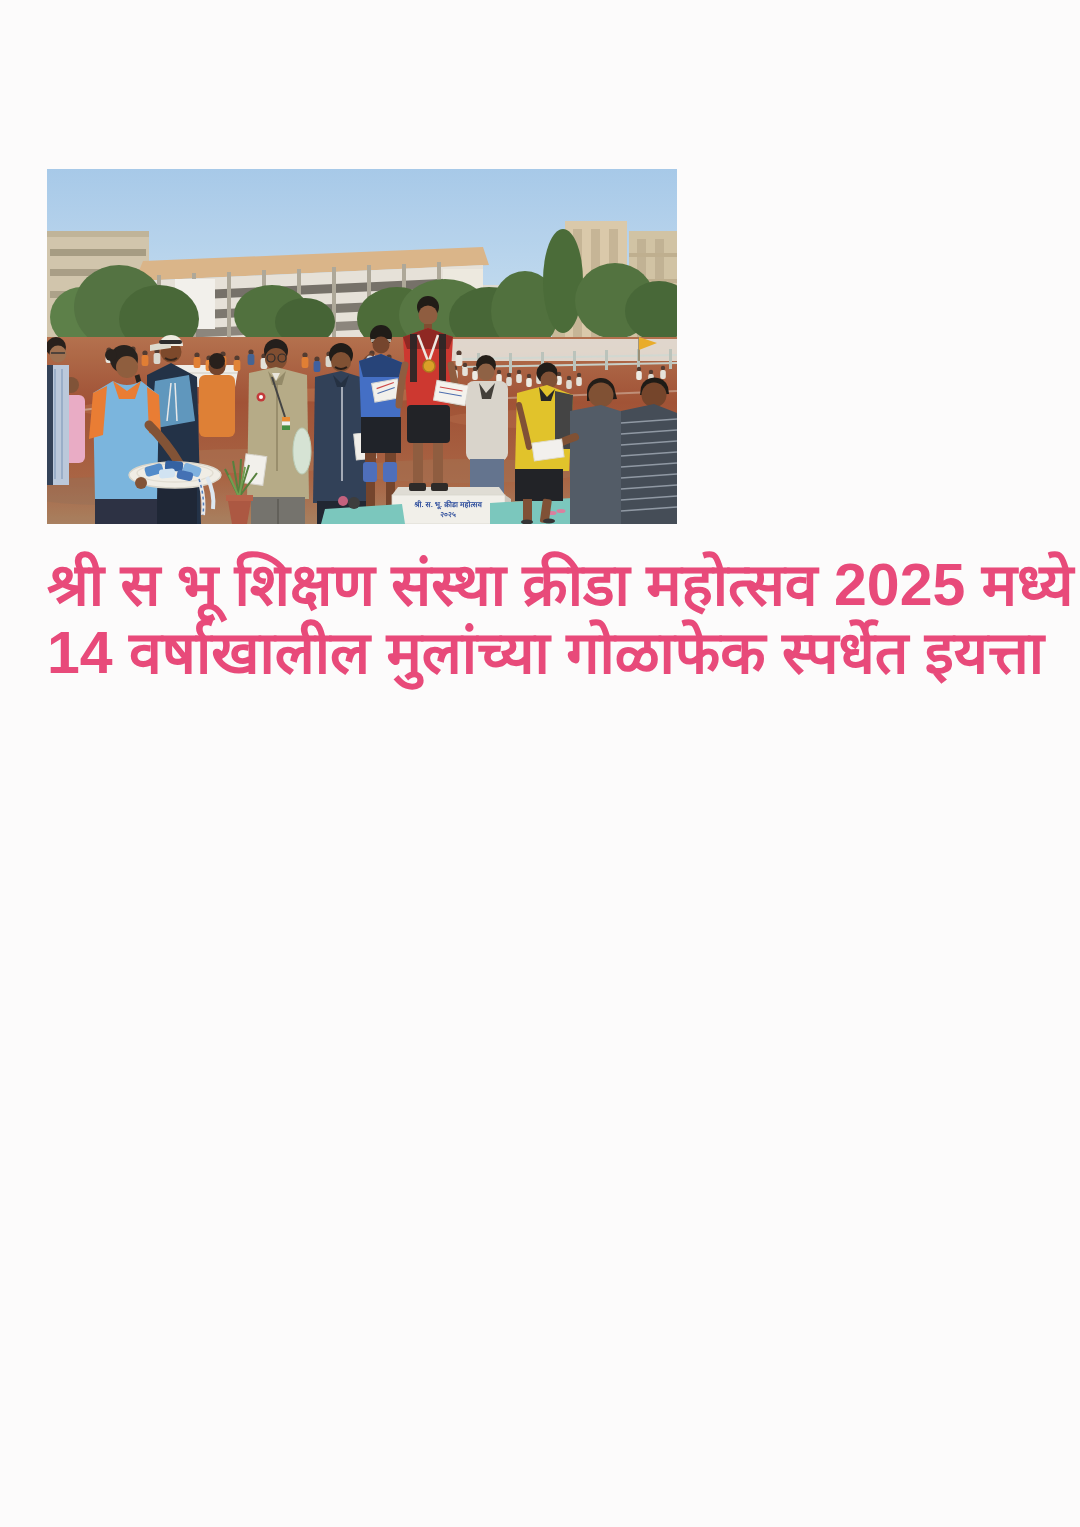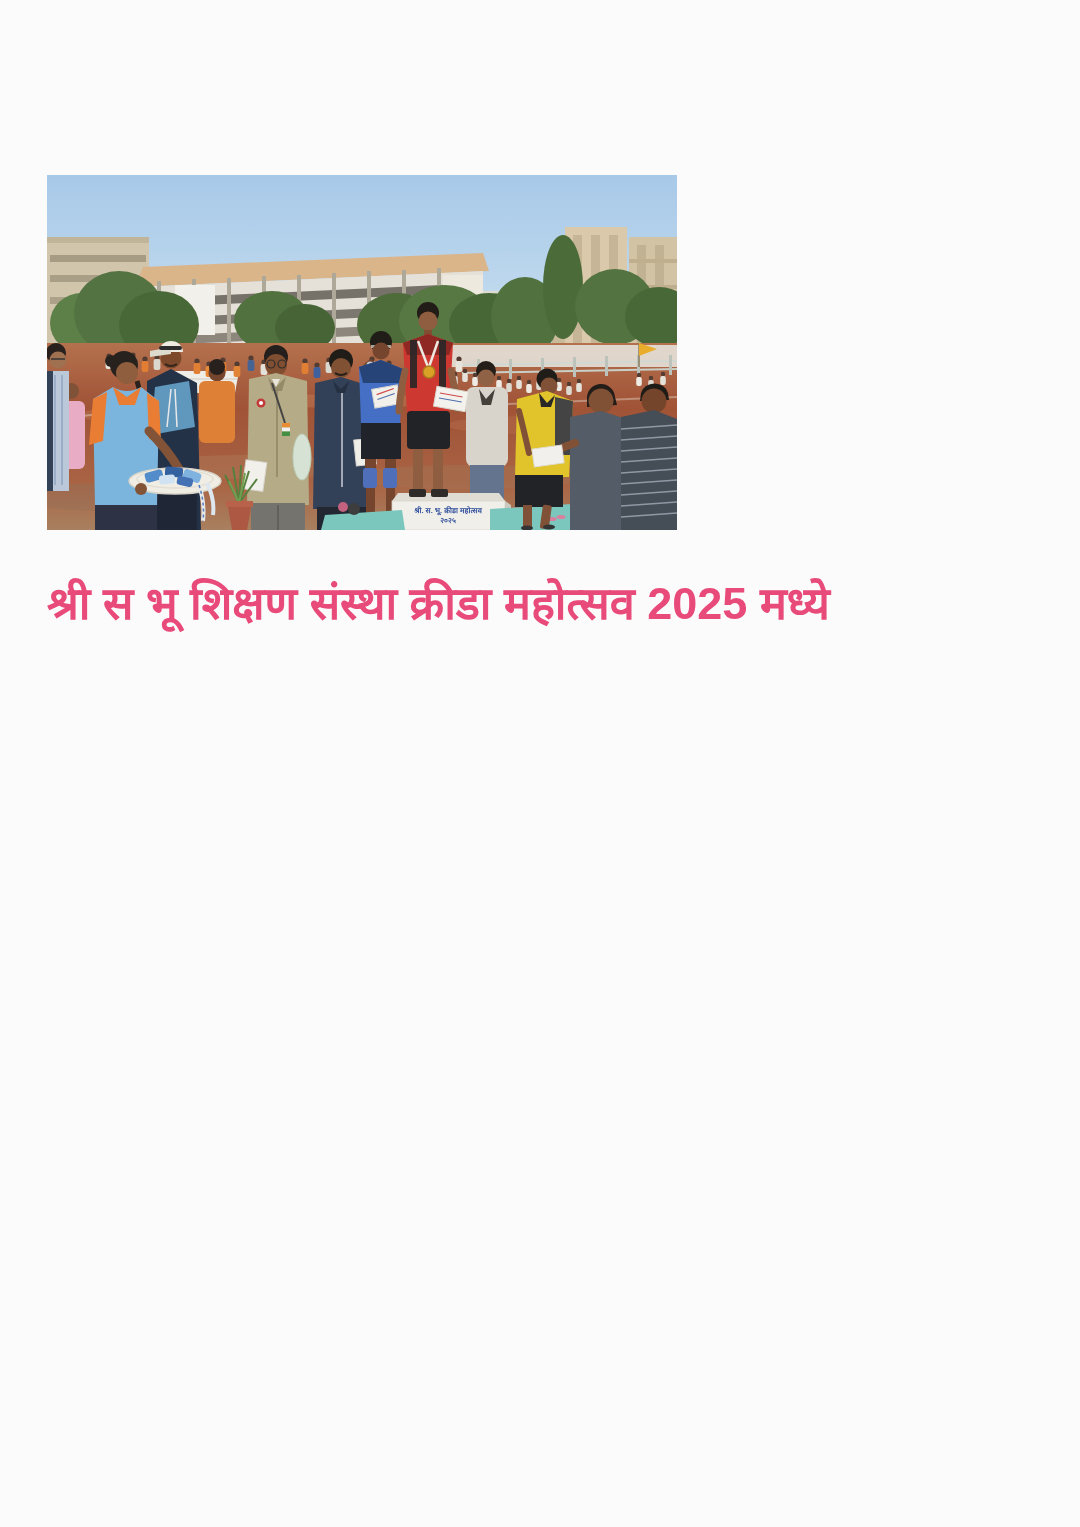--- a/index.html
+++ b/index.html
@@ -2,28 +2,28 @@
 <html><head>
 <meta charset="utf-8">
 <style>
   html,body{margin:0;padding:0;}
   body{
     width:1080px;height:1527px;position:relative;overflow:hidden;
     background:#fcfbfb;
     font-family:"Liberation Sans","DejaVu Sans",sans-serif;
   }
   .photo-wrap{
-    position:absolute;left:47px;top:175px;width:630px;height:355px;
+    position:absolute;left:47px;top:169px;width:630px;height:355px;
     overflow:hidden;background:#c2410c;
   }
   .photo-wrap svg{display:block;width:630px;height:355px;}
   .caption{
     position:absolute;left:47px;top:551px;width:965px;
-    font-size:45px;font-weight:700;line-height:68px;
-    color:#e84a7a;letter-spacing:0px;margin-top:19px;
+    font-size:59px;font-weight:700;line-height:68px;
+    color:#e84a7a;letter-spacing:0px;
   }
   .caption .cap-line{display:block;white-space:nowrap;}
 </style>
 </head>
 <body>
 
 <div class="photo-wrap">
 <svg viewBox="0 0 630 355" width="630" height="355" preserveAspectRatio="none">
   <defs>
     <linearGradient id="sky" x1="0" y1="0" x2="0" y2="1">
@@ -406,13 +406,14 @@
       <line x1="574" y1="342" x2="630" y2="338"></line>
     </g>
   </g>
 
   <rect x="0" y="0" width="630" height="355" fill="#ffffff" opacity="0.05"></rect>
 </svg>
 </div>
 
 <div class="caption" style="color: rgb(232, 74, 122);">
   <span class="cap-line">श्री स भू शिक्षण संस्था क्रीडा महोत्सव 2025 मध्ये</span>
+  <span class="cap-line">14 वर्षाखालील मुलांच्या गोळाफेक स्पर्धेत इयत्ता</span>
 </div>
 
 </body></html>

